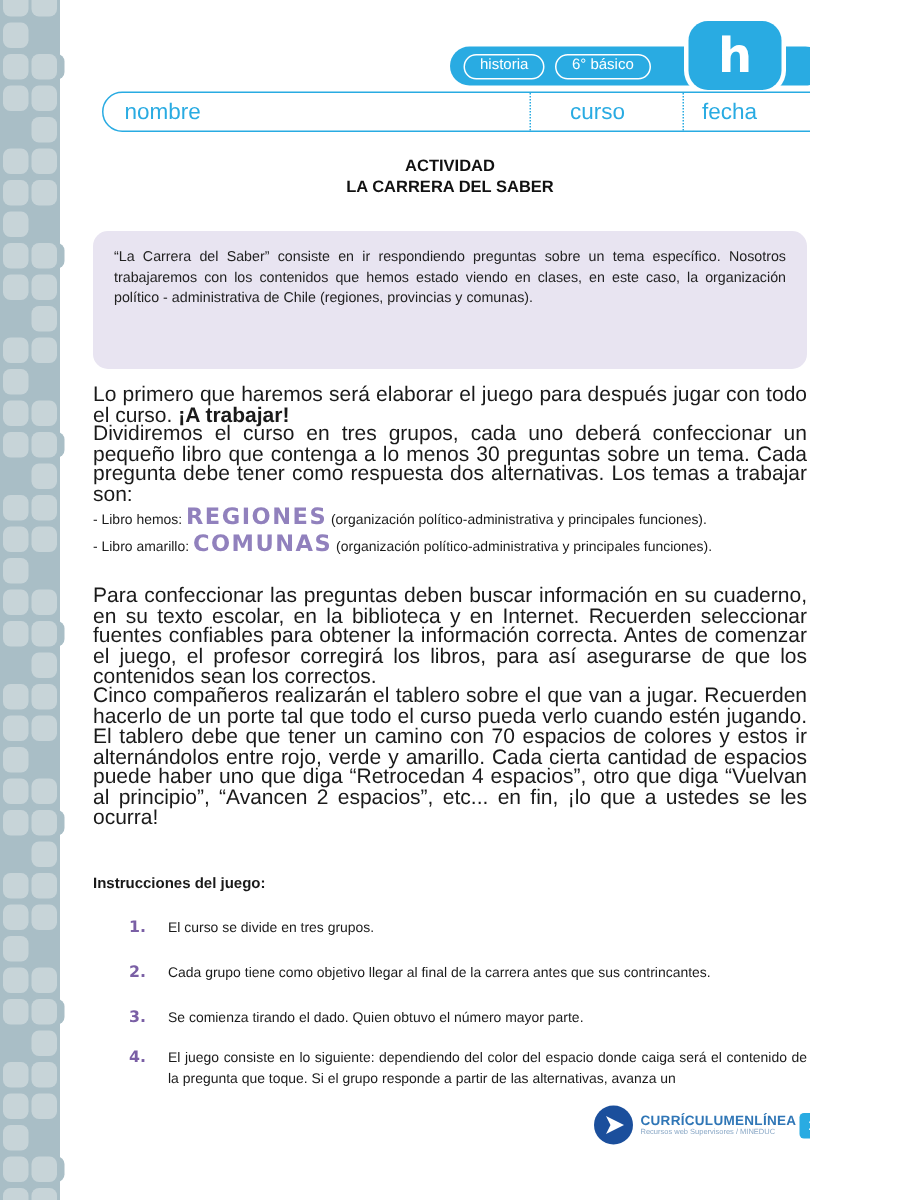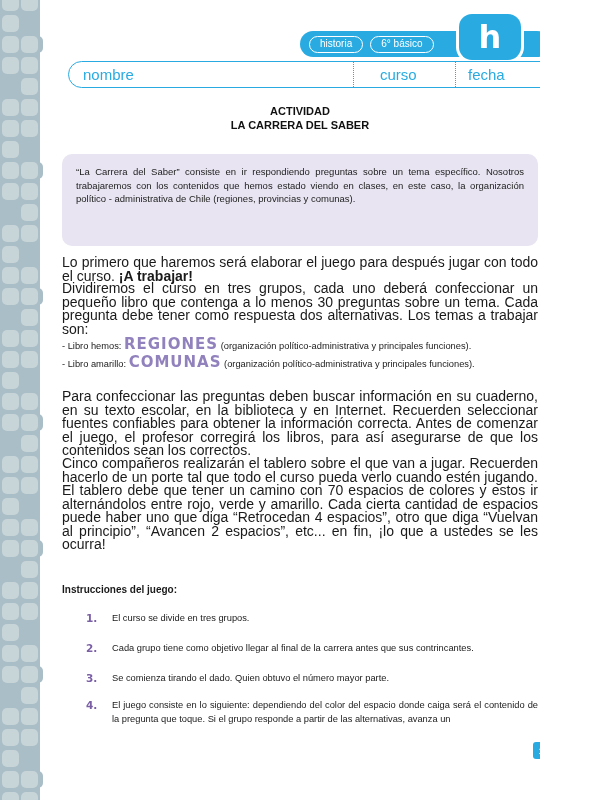--- a/index.html
+++ b/index.html
@@ -192,15 +192,26 @@
   </div>
   <div class="inst-item" style="top:672px">
     <span class="inst-num">3.</span>
     <span class="inst-text nowrap">Se comienza tirando el dado. Quien obtuvo el número mayor parte.</span>
   </div>
   <div class="inst-item" style="top:699px">
     <span class="inst-num">4.</span>
     <span class="inst-text justify">El juego consiste en lo siguiente: dependiendo del color del espacio donde caiga será el contenido de la pregunta que toque. Si el grupo responde a partir de las alternativas, avanza un</span>
   </div>
 
+  <div class="footer">
+    <div class="logo-circle">
+      <svg width="26" height="26" viewBox="0 0 26 26">
+        <path d="M8 7 L20 13 L8 19 L11 13 Z" fill="#ffffff"></path>
+      </svg>
+    </div>
+    <div class="brand-col">
+      <div class="brand">CURRÍCULUMENLÍNEA</div>
+      <div class="tagline">Recursos web Supervisores / MINEDUC</div>
+    </div>
+  </div>
   <div class="page-badge">1</div>
 
 </div>
 
 </body></html>

